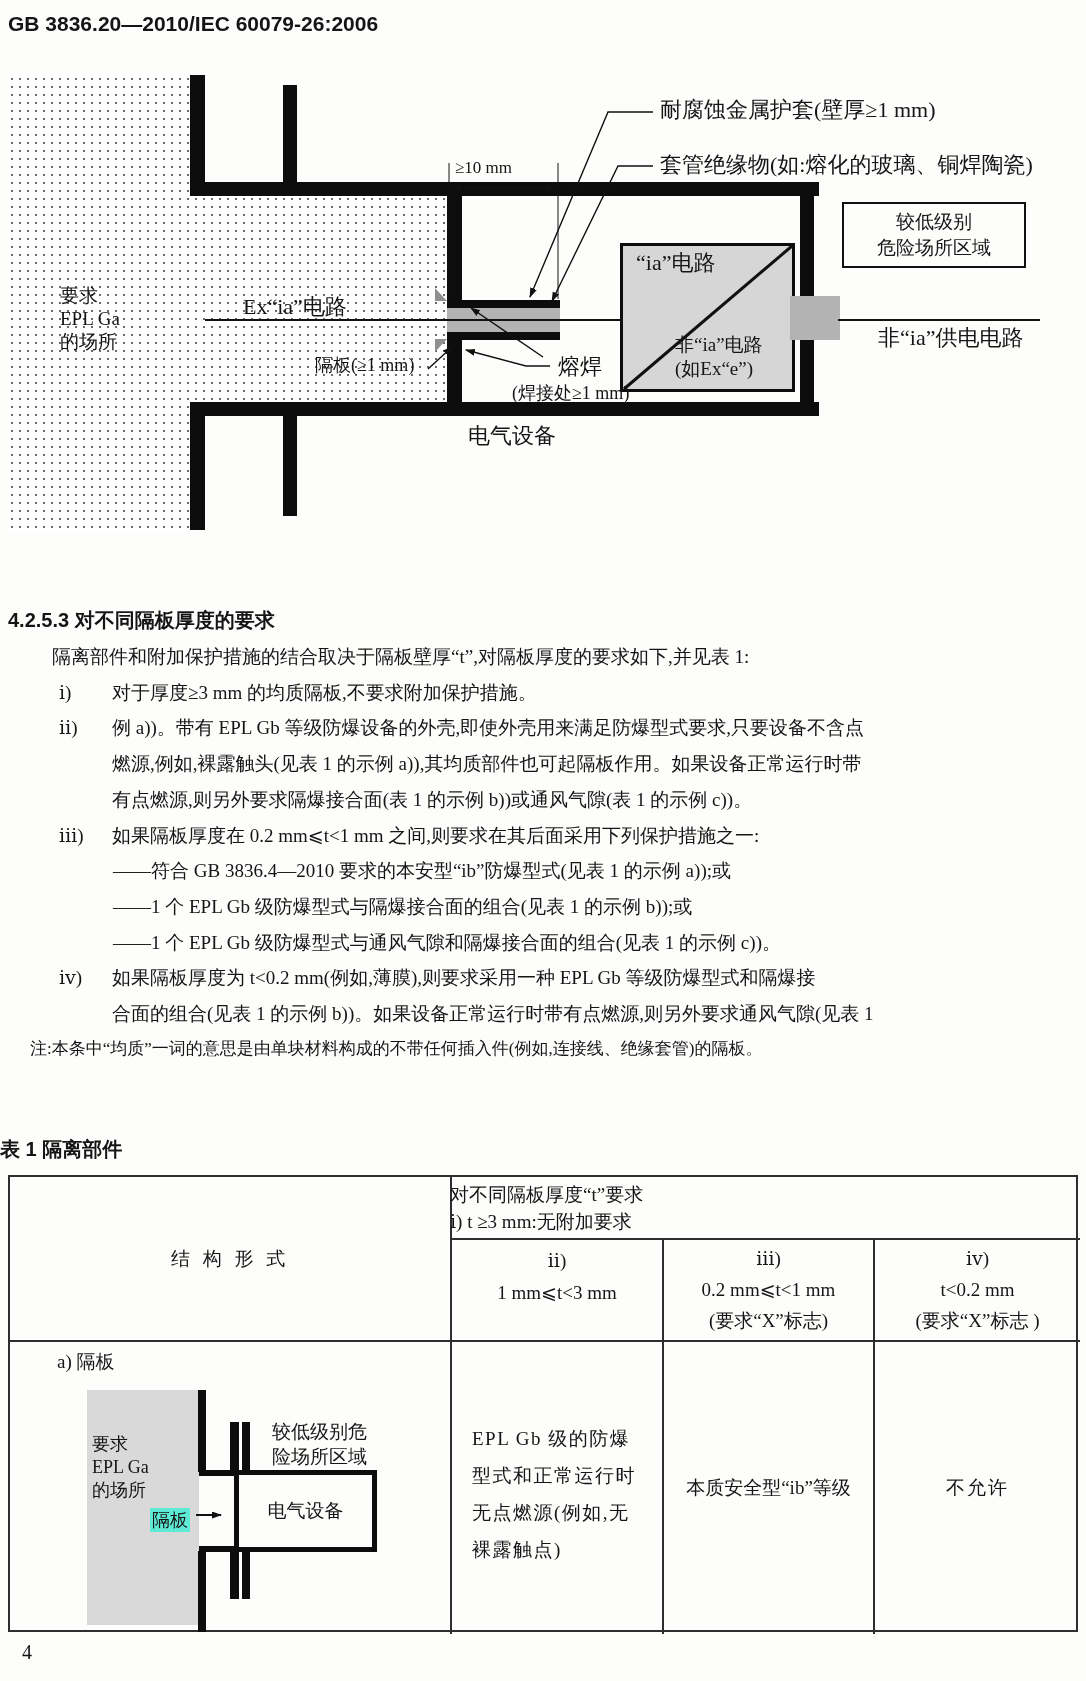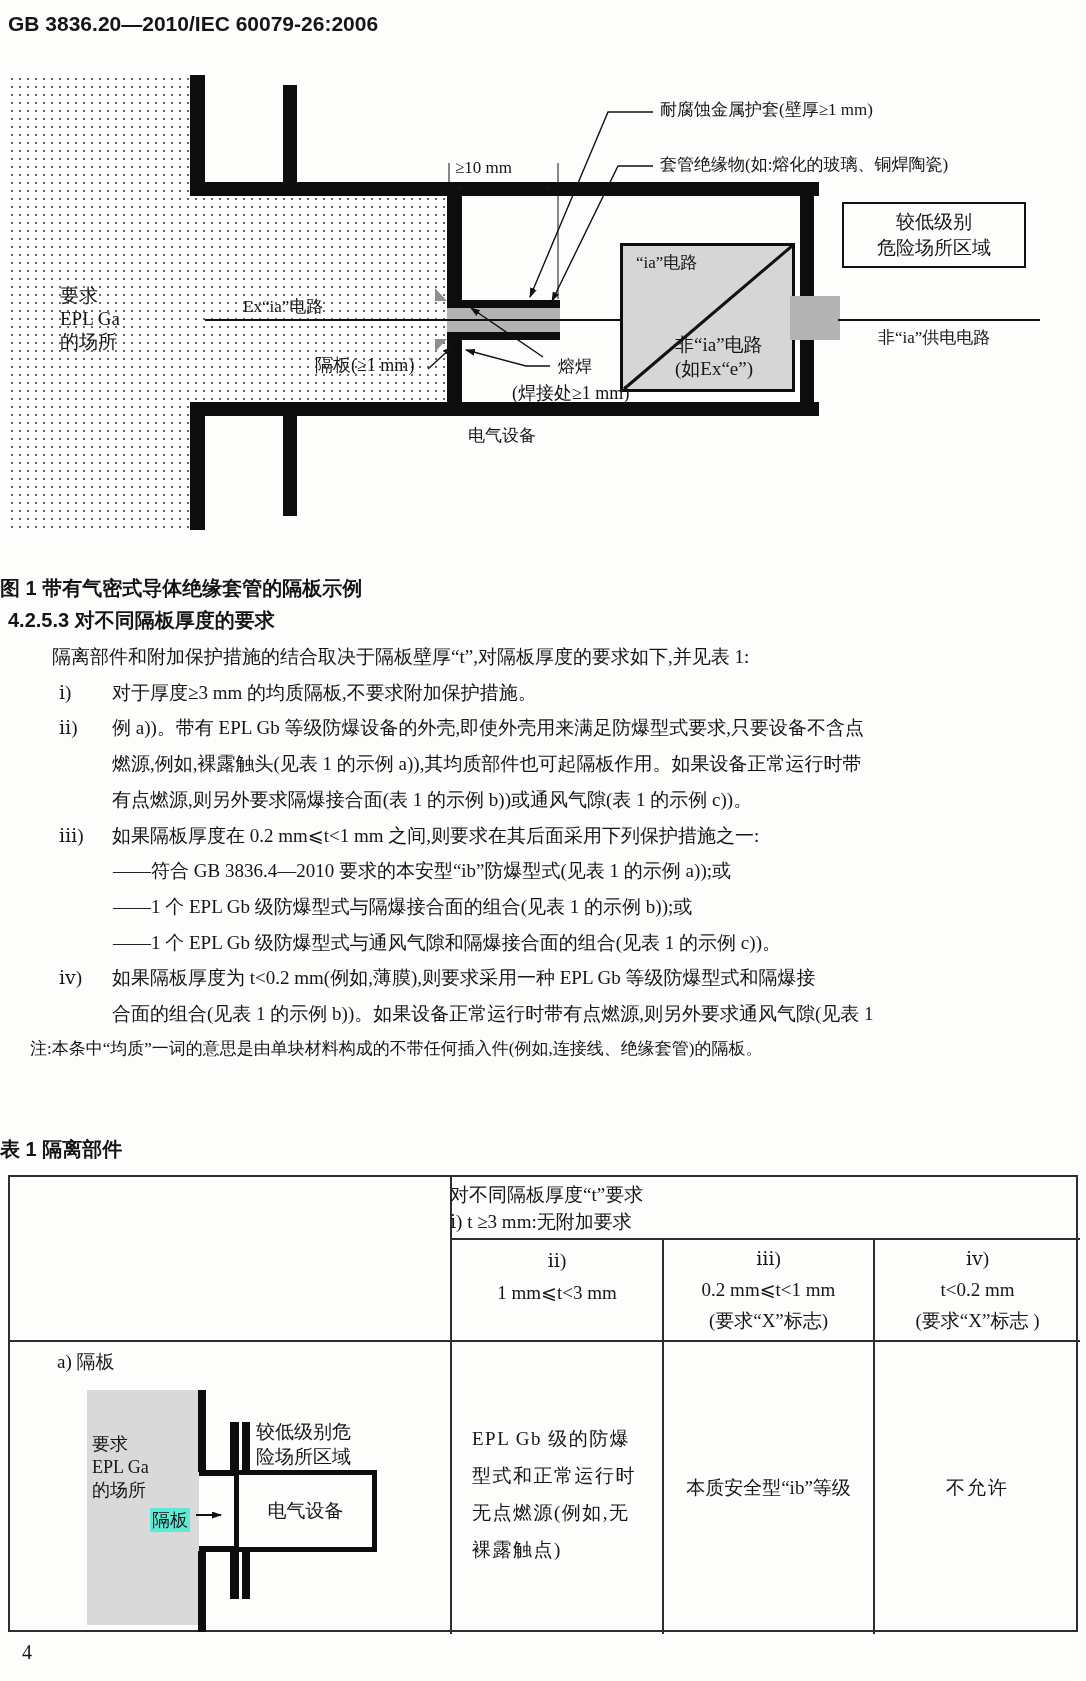--- a/index.html
+++ b/index.html
@@ -4,21 +4,21 @@
 <style>
   html,body{margin:0;padding:0;background:#e8e8e8;}
   .page{position:relative;width:1086px;height:1681px;background:#fdfdfc;margin:0 auto;overflow:hidden;
         font-family:"Liberation Serif","DejaVu Serif",serif;color:#151515;}
   .a{position:absolute;}
   .k{position:absolute;background:#0d0d0d;}
   .dots{position:absolute;background-color:#fff;
         background-image:radial-gradient(circle,#6a6a6a 0.9px,transparent 1.1px);
         background-size:8px 8px;}
   .white{position:absolute;background:#fdfdfc;}
-  .lbl{position:absolute;white-space:nowrap;font-size:17px;line-height:24px;}
+  .lbl{position:absolute;white-space:nowrap;font-size:22px;line-height:24px;}
   .hdr{font-family:"Liberation Sans","DejaVu Sans",sans-serif;font-weight:bold;}
   .ctr{text-align:left;}
   svg.overlay{position:absolute;left:0;top:0;z-index:4;pointer-events:none;}
   .z5{z-index:5;}
   .bl{font-size:19px;line-height:35.7px;white-space:nowrap;position:relative;}
   .marker{position:absolute;left:51px;top:0;}
   .graybox{position:absolute;background:#d6d6d6;border:3px solid #0d0d0d;box-sizing:border-box;}
   .bushing{position:absolute;background:#b3b3b3;border-top:8px solid #0d0d0d;border-bottom:8px solid #0d0d0d;box-sizing:border-box;}
   .weld{position:absolute;width:0;height:0;}
   .tbl{position:absolute;border:2px solid #2e2e2e;box-sizing:border-box;background:#fdfdfc;}
@@ -75,21 +75,20 @@
   <div class="a z5 ctr" style="left:675px;top:333px;width:120px;font-size:19px;line-height:24px;">
     <div>非“ia”电路</div>
     <div>(如Ex“e”)</div>
   </div>
   <div class="lbl z5" style="left:878px;top:326px;">非“ia”供电电路</div>
   <div class="lbl z5" style="left:315px;top:353px;font-size:18px;">隔板(≥1 mm)</div>
   <div class="lbl z5" style="left:558px;top:355px;">熔焊</div>
   <div class="lbl z5" style="left:512px;top:381px;font-size:18px;">(焊接处≥1 mm)</div>
   <div class="lbl z5" style="left:468px;top:424px;">电气设备</div>
 
-  <div class="a hdr ctr" style="left:0;top:575px;width:1086px;font-size:20px;">图 1  带有气密式导体绝缘套管的隔板示例</div>
 
   <div class="a hdr" style="left:8px;top:607px;font-size:20px;">4.2.5.3  对不同隔板厚度的要求</div>
 
   <div class="a" style="left:8px;top:639px;width:1072px;">
     <div class="bl" style="padding-left:44px;">隔离部件和附加保护措施的结合取决于隔板壁厚“t”,对隔板厚度的要求如下,并见表 1:</div>
     <div class="bl" style="padding-left:104px;">
       <span class="marker">ⅰ)</span>
       <span>对于厚度≥3 mm 的均质隔板,不要求附加保护措施。</span>
     </div>
     <div class="bl" style="padding-left:104px;">
@@ -115,20 +114,23 @@
 
   <div class="a hdr ctr" style="left:0;top:1136px;width:894px;font-size:20px;">表 1  隔离部件</div>
 
   <div class="tbl" style="left:8px;top:1175px;width:1070px;height:457px;">
     <div class="tline" style="left:440px;top:0;width:2px;height:457px;"></div>
     <div class="tline" style="left:652px;top:61px;width:2px;height:396px;"></div>
     <div class="tline" style="left:863px;top:61px;width:2px;height:396px;"></div>
     <div class="tline" style="left:440px;top:61px;width:630px;height:2px;"></div>
     <div class="tline" style="left:0;top:163px;width:1070px;height:2px;"></div>
 
+    <div class="cellflex" style="left:0;top:0;width:440px;height:163px;justify-content:center;">
+      <div class="cl" style="letter-spacing:4px;">结 构 形 式</div>
+    </div>
     <div class="a ctr" style="left:440px;top:4px;width:630px;font-size:19px;line-height:28px;">对不同隔板厚度“t”要求</div>
     <div class="a ctr" style="left:440px;top:31px;width:630px;font-size:19px;line-height:28px;">ⅰ) t ≥3 mm:无附加要求</div>
 
     <div class="cellflex" style="left:442px;top:68px;width:210px;height:95px;">
       <div class="cl">ⅱ)</div>
       <div class="cl">1 mm⩽t&lt;3 mm</div>
     </div>
     <div class="cellflex" style="left:654px;top:66px;width:209px;height:97px;">
       <div class="cl" style="line-height:31px;">ⅲ)</div>
       <div class="cl" style="line-height:31px;">0.2 mm⩽t&lt;1 mm</div>
@@ -152,21 +154,21 @@
     <div class="k" style="left:220px;top:374px;width:9px;height:48px;"></div>
     <div class="k" style="left:232px;top:374px;width:8px;height:48px;"></div>
     <div class="a" style="left:224px;top:293px;width:143px;height:82px;border:5px solid #0d0d0d;box-sizing:border-box;background:#fdfdfc;display:flex;align-items:center;justify-content:center;">
       <div class="cl">电气设备</div>
     </div>
     <div class="a ctr" style="left:82px;top:256px;width:100px;font-size:18px;line-height:23px;">
       <div>要求</div>
       <div>EPL Ga</div>
       <div>的场所</div>
     </div>
-    <div class="a" style="left:246px;top:242px;font-size:19px;line-height:25px;white-space:nowrap;">
+    <div class="a" style="left:262px;top:242px;font-size:19px;line-height:25px;white-space:nowrap;">
       <div>较低级别危</div>
       <div>险场所区域</div>
     </div>
     <div class="a" style="left:140px;top:331px;font-size:18px;background:#5eead4;padding:0 2px;">隔板</div>
 
     <div class="a" style="left:462px;top:243px;width:180px;font-size:19px;line-height:37px;letter-spacing:1.5px;">
       <div>EPL Gb 级的防爆</div>
       <div>型式和正常运行时</div>
       <div>无点燃源(例如,无</div>
       <div>裸露触点)</div>

